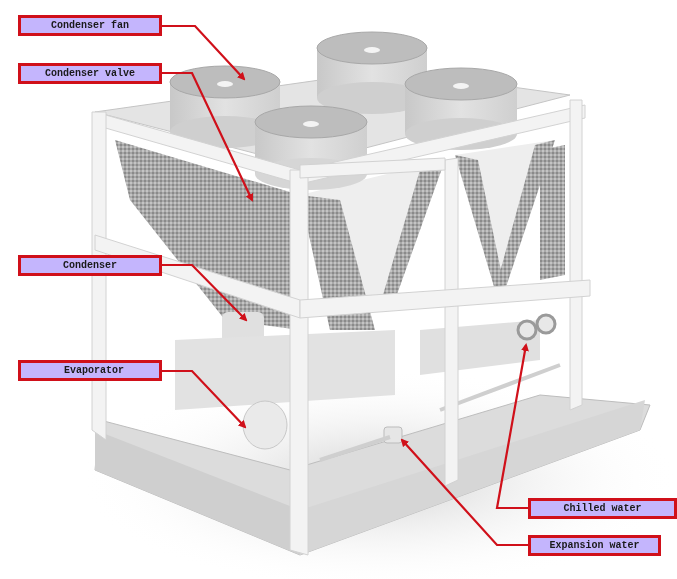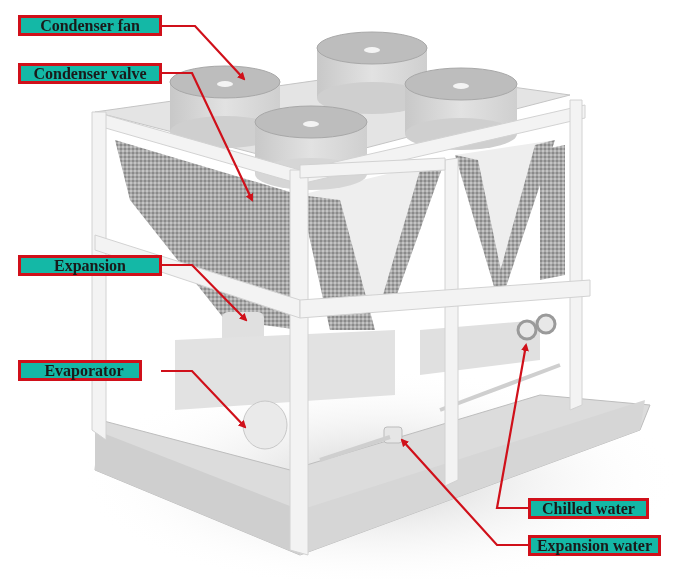--- a/index.html
+++ b/index.html
@@ -1,21 +1,21 @@
 <!DOCTYPE html>
 <html><head>
 <meta charset="utf-8">
 <style>
   html, body { margin: 0; padding: 0; }
   body { width: 677px; height: 579px; background: #ffffff; position: relative; overflow: hidden; font-family: "Liberation Sans", sans-serif; }
   #stage { position: absolute; left: 0; top: 0; width: 677px; height: 579px; }
   .label-box {
-    position: absolute; box-sizing: border-box; border: 3px solid #d0101a; background: #14b8a6;
+    position: absolute; box-sizing: border-box; border: 3px solid #d0101a; background: #c4b5fd;
     height: 21px; display: flex; align-items: center; justify-content: center;
-    font-family: Liberation Serif, serif; font-weight: bold; font-size: 16px; color: #1a1a1a; white-space: nowrap;
+    font-family: Liberation Mono, monospace; font-weight: bold; font-size: 10px; color: #1a1a1a; white-space: nowrap;
   }
 </style>
 </head>
 <body>
 
 <div id="stage">
   <svg width="677" height="579" viewBox="0 0 677 579">
     <defs>
       <pattern id="coil" width="4" height="4" patternUnits="userSpaceOnUse">
         <rect width="4" height="4" fill="#a8a8a8"></rect>
@@ -106,17 +106,17 @@
       <polyline points="161,73 192,73 252,200" marker-end="url(#arrow)"></polyline>
       <polyline points="161,265 192,265 246,320" marker-end="url(#arrow)"></polyline>
       <polyline points="161,371 192,371 245,427" marker-end="url(#arrow)"></polyline>
       <polyline points="528,508 497,508 526,345" marker-end="url(#arrow)"></polyline>
       <polyline points="528,545 497,545 402,440" marker-end="url(#arrow)"></polyline>
     </g>
   </svg>
 
   <div class="label-box" style="left:18px; top:15px; width:144px;">Condenser fan</div>
   <div class="label-box" style="left:18px; top:63px; width:144px;">Condenser valve</div>
-  <div class="label-box" style="left:18px; top:255px; width:144px;">Expansion</div>
-  <div class="label-box" style="left:18px; top:360px; width:124px;padding-left:8px;">Evaporator</div>
-  <div class="label-box" style="left:528px; top:498px; width:121px;">Chilled water</div>
+  <div class="label-box" style="left:18px; top:255px; width:144px;">Condenser</div>
+  <div class="label-box" style="left:18px; top:360px; width:144px;padding-left:8px;">Evaporator</div>
+  <div class="label-box" style="left:528px; top:498px; width:149px;">Chilled water</div>
   <div class="label-box" style="left:528px; top:535px; width:133px;">Expansion water</div>
 </div>
 
 </body></html>

